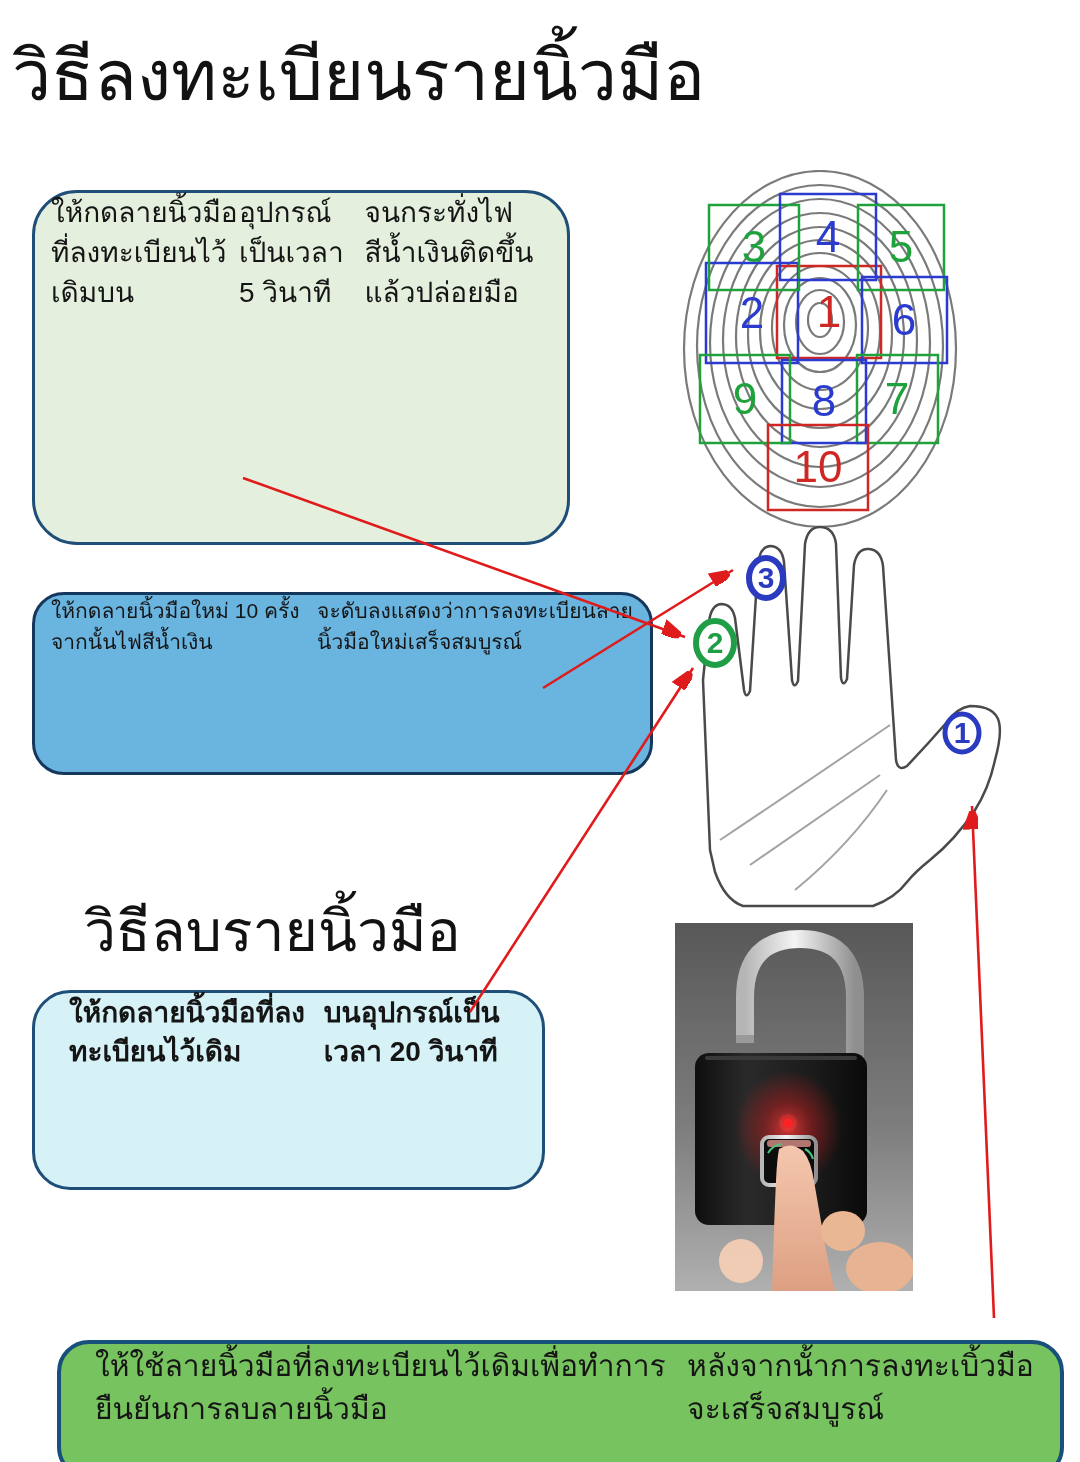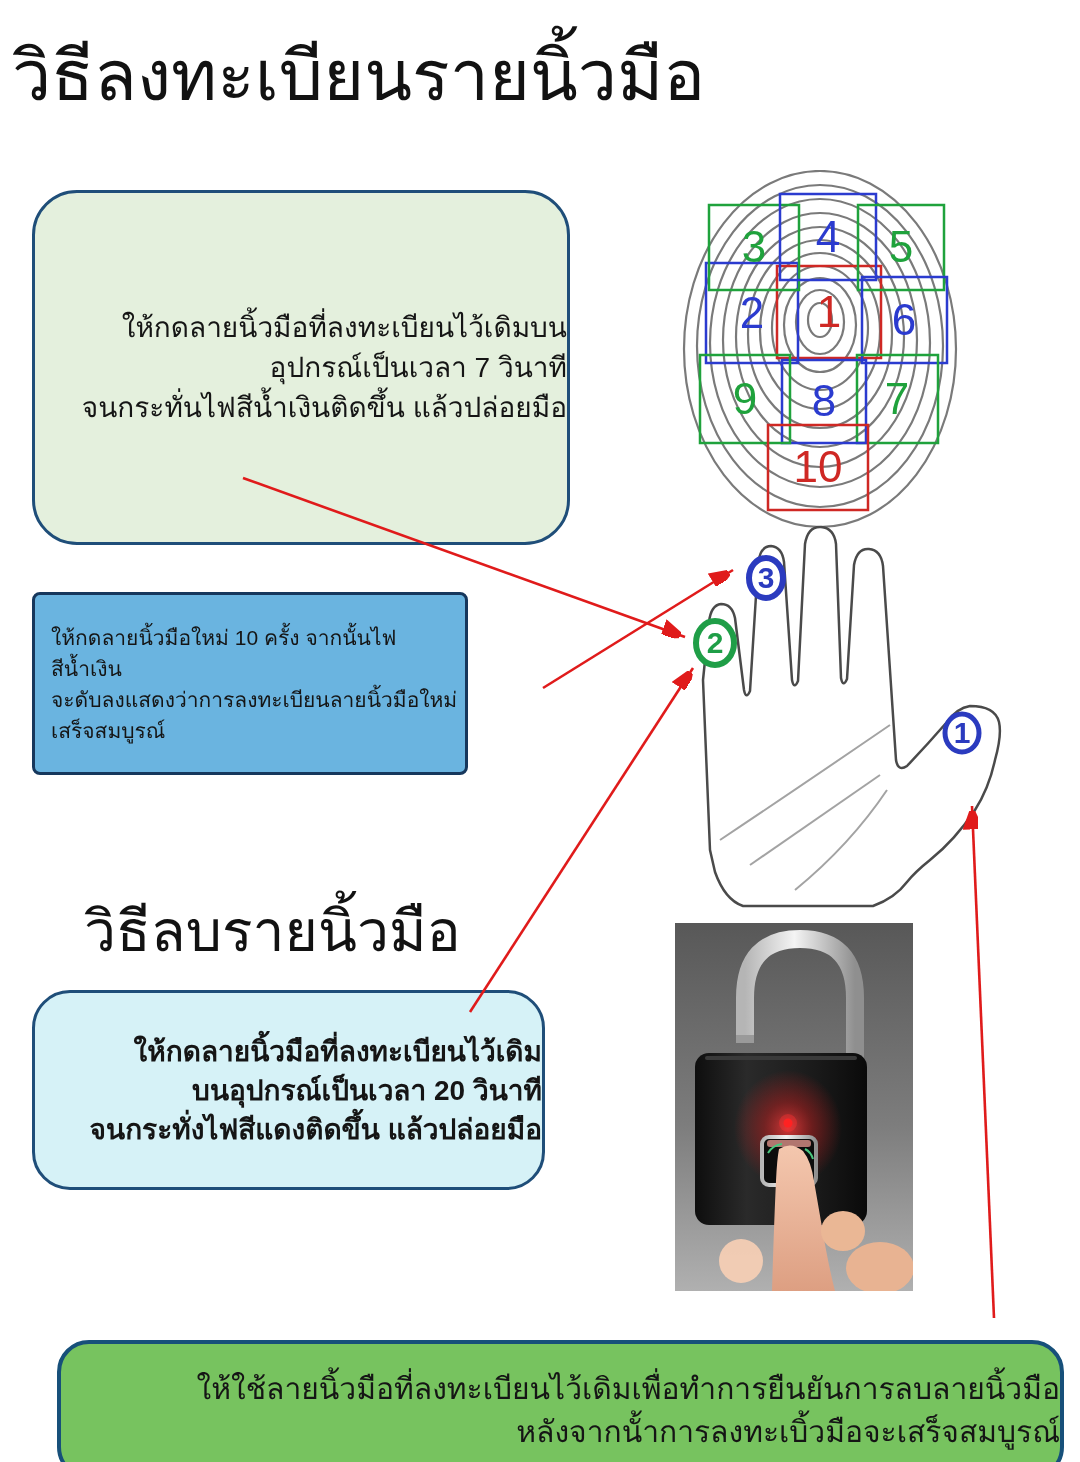--- a/index.html
+++ b/index.html
@@ -5,25 +5,25 @@
   html,body{margin:0;padding:0;background:#ffffff;}
   #canvas{
     position:relative;width:1080px;height:1462px;background:#ffffff;overflow:hidden;
     font-family:"Liberation Sans","DejaVu Sans",sans-serif;color:#121212;
   }
   .title{position:absolute;white-space:nowrap;color:#121212;font-weight:400;}
   #title-register{left:12px;top:20px;font-size:70px;}
   #title-delete{left:84px;top:886px;font-size:57px;}
   .bubble{
     position:absolute;box-sizing:border-box;border:3px solid #1f4e79;
-    display:flex;flex-direction:column;justify-content:center;color:#151515;align-items:flex-end;
+    display:flex;flex-direction:row;justify-content:center;color:#151515;
   }
   #box-reg1{left:32px;top:190px;width:538px;height:355px;border-radius:45px;
     background:#e4f0dd;font-size:28px;line-height:40px;padding-left:16px;}
-  #box-reg2{left:32px;top:592px;width:436px;height:183px;border-radius:8px;
+  #box-reg2{left:32px;top:592px;width:621px;height:183px;border-radius:32px;
     background:#6ab4e0;border-color:#16375c;font-size:21px;line-height:31px;padding-left:16px;}
   #box-del1{left:32px;top:990px;width:513px;height:200px;border-radius:38px;
     background:#d6f2f7;font-size:28px;line-height:39px;padding-left:34px;font-weight:bold;}
   #box-del2{left:57px;top:1300px;width:1007px;height:139px;border-radius:32px;
     background:#77c35f;border-color:#17507a;border-width:4px;font-size:30px;line-height:43px;padding-left:34px;margin-top:40px;}
   .fig{position:absolute;}
   #fingerprint-figure{left:660px;top:170px;width:420px;height:360px;}
   #hand-figure{left:665px;top:520px;width:360px;height:395px;}
   #padlock-photo{left:675px;top:923px;width:238px;height:368px;}
   #arrow-overlay{position:absolute;left:0;top:0;width:1080px;height:1462px;z-index:40;pointer-events:none;}
@@ -34,33 +34,32 @@
 </head>
 <body>
 
 <div id="canvas">
 
   <div class="title" id="title-register">วิธีลงทะเบียนรายนิ้วมือ</div>
   <div class="title" id="title-delete">วิธีลบรายนิ้วมือ</div>
 
   <div class="bubble" id="box-reg1">
     <div>ให้กดลายนิ้วมือที่ลงทะเบียนไว้เดิมบน</div>
-    <div>อุปกรณ์เป็นเวลา 7 วินาที</div>
-    <div>จนกระทั่นไฟสีน้ำเงินติดขึ้น แล้วปล่อยมือ</div>
+    <div>อุปกรณ์เป็นเวลา 5 วินาที</div>
+    <div>จนกระทั่งไฟสีน้ำเงินติดขึ้น แล้วปล่อยมือ</div>
   </div>
 
   <div class="bubble" id="box-reg2">
     <div>ให้กดลายนิ้วมือใหม่ 10 ครั้ง จากนั้นไฟสีน้ำเงิน</div>
     <div>จะดับลงแสดงว่าการลงทะเบียนลายนิ้วมือใหม่เสร็จสมบูรณ์</div>
   </div>
 
   <div class="bubble" id="box-del1">
     <div>ให้กดลายนิ้วมือที่ลงทะเบียนไว้เดิม</div>
     <div>บนอุปกรณ์เป็นเวลา 20 วินาที</div>
-    <div>จนกระทั่งไฟสีแดงติดขึ้น แล้วปล่อยมือ</div>
   </div>
 
   <div class="bubble" id="box-del2">
     <div>ให้ใช้ลายนิ้วมือที่ลงทะเบียนไว้เดิมเพื่อทำการยืนยันการลบลายนิ้วมือ</div>
     <div>หลังจากนั้าการลงทะเบิ้วมือจะเสร็จสมบูรณ์</div>
   </div>
 
   <div class="fig" id="fingerprint-figure">
     <svg width="420" height="360" viewBox="0 0 420 360">
 

